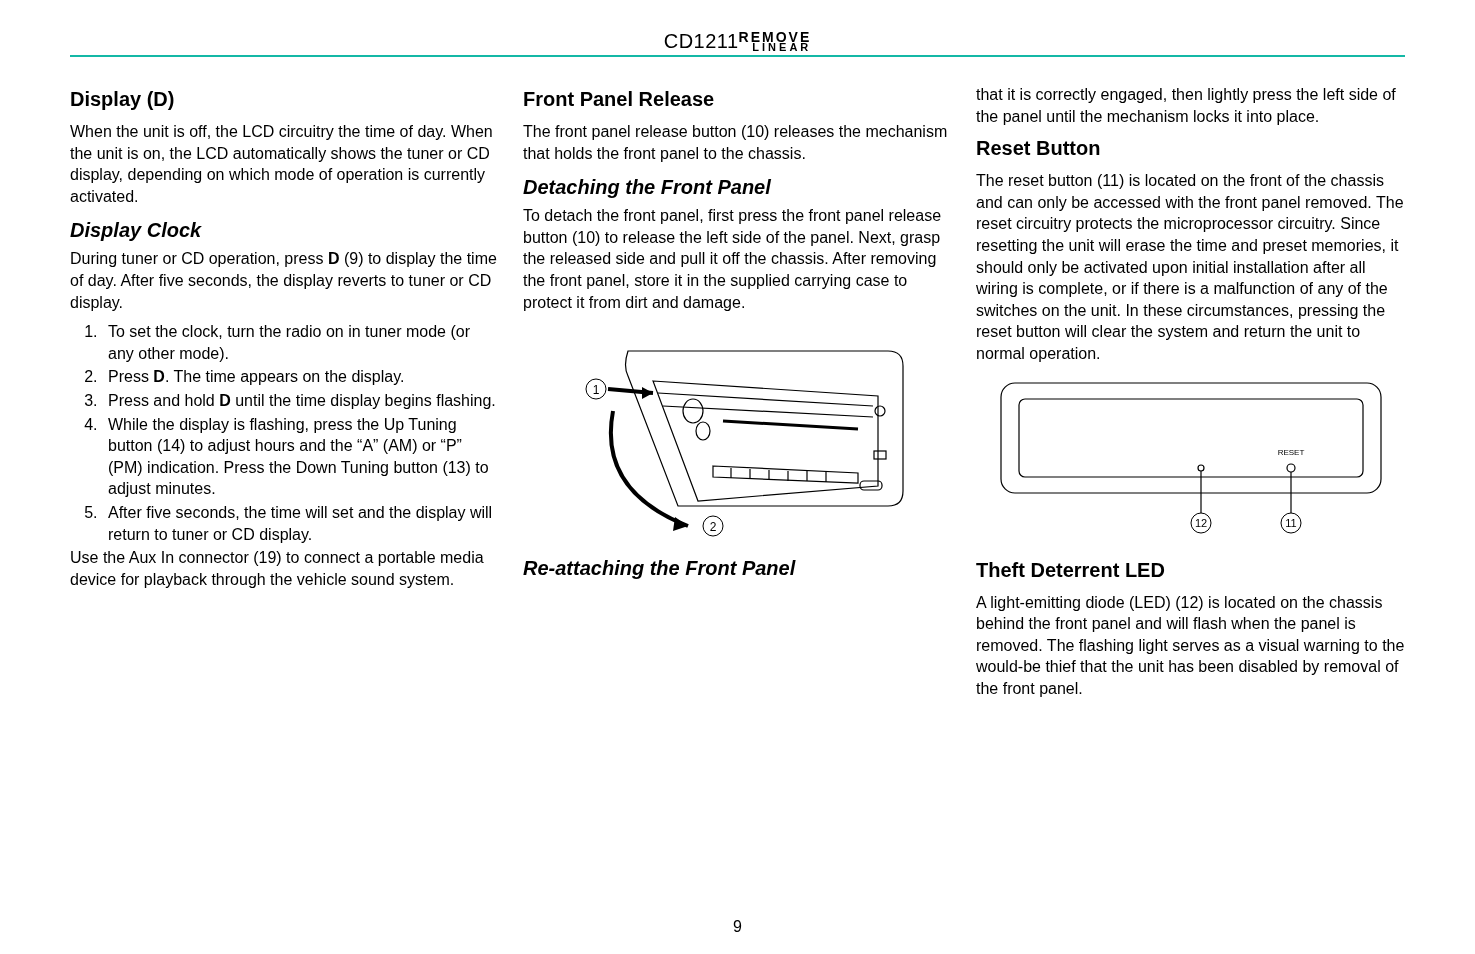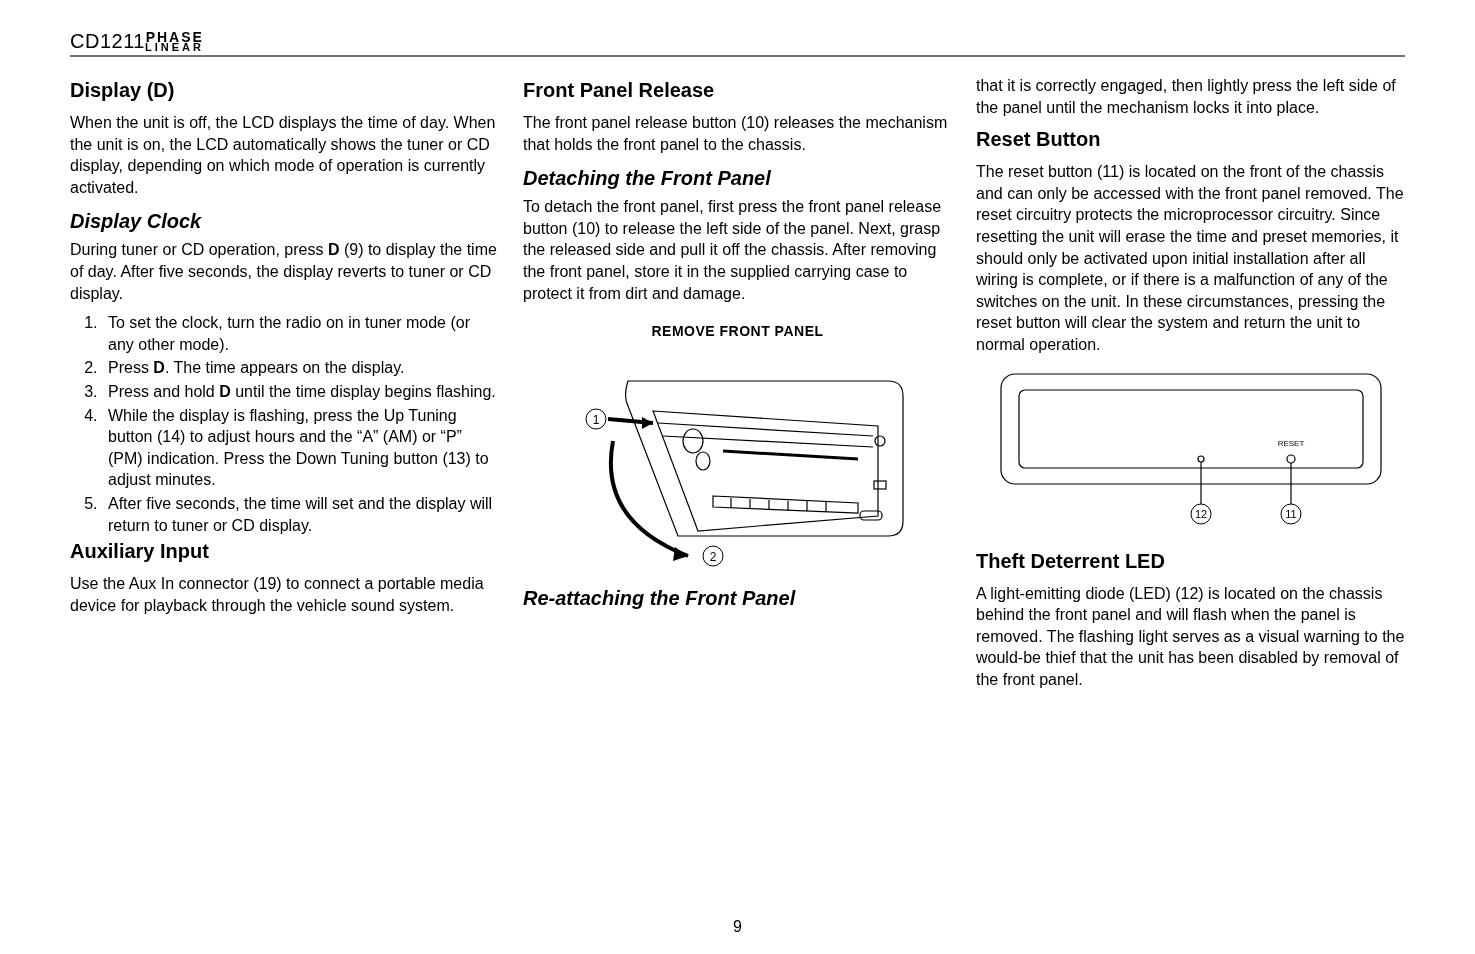--- a/index.html
+++ b/index.html
@@ -7,25 +7,25 @@
     font-family: Arial, Helvetica, sans-serif;
     width: 1475px;
     height: 954px;
     background: #fff;
     padding: 30px 70px 20px 70px;
     color: #000;
     position: relative;
   }
   .header {
     display: flex;
-    justify-content: flex-start;
+    justify-content: center;
     align-items: flex-end;
-    border-bottom: 2px solid #737373;
+    border-bottom: 2px solid #14b8a6;
     padding-bottom: 2px;
-    margin-bottom: 18px;
+    margin-bottom: 27px;
   }
   .model { font-size: 20px; font-weight: 400; letter-spacing: 0.5px; }
   .brand { font-size: 14px; font-weight: bold; letter-spacing: 2px; line-height: 0.9; text-align: right; }
   .brand .sub { font-size: 11px; letter-spacing: 3px; display: block; }
   .columns {
     display: flex;
     gap: 24px;
   }
   .col { flex: 1; font-size: 16px; line-height: 1.35; }
   h2 { font-size: 20px; font-weight: bold; margin-bottom: 8px; margin-top: 2px; font-family: Verdana, Arial, sans-serif;}
@@ -36,60 +36,58 @@
   .diag-title { text-align: center; font-weight: bold; font-size: 14px; margin: 18px 0 10px 0; letter-spacing: 0.5px;}
   .diagram, .diagram2 { display:block; margin: 0 auto 14px auto; }
   .page-num { position: absolute; bottom: 18px; left: 50%; transform: translateX(-50%); font-size: 16px; }
 </style>
 </head>
 <body>
 
 <div class="header">
   <div class="model">CD1211</div>
   <div class="brand">
-    <span>PHASE</span>
+    <span>REMOVE</span>
     <span class="sub">LINEAR</span>
   </div>
 </div>
 
 <div class="columns">
 
   <div class="col">
     <h2>Display (D)</h2>
-    <p>When the unit is off, the LCD displays the time of day. When the unit is on, the LCD automatically shows the tuner or CD display, depending on which mode of operation is currently activated.</p>
+    <p>When the unit is off, the LCD circuitry the time of day. When the unit is on, the LCD automatically shows the tuner or CD display, depending on which mode of operation is currently activated.</p>
 
     <h3>Display Clock</h3>
     <p>
       <span>During tuner or CD operation, press </span><b>D</b><span> (9) to display the time of day. After five seconds, the display reverts to tuner or CD display.</span>
     </p>
 
     <ol>
       <li>To set the clock, turn the radio on in tuner mode (or any other mode).</li>
       <li>
         <span>Press </span><b>D</b><span>. The time appears on the display.</span>
       </li>
       <li>
         <span>Press and hold </span><b>D</b><span> until the time display begins flashing.</span>
       </li>
       <li>While the display is flashing, press the Up Tuning button (14) to adjust hours and the “A” (AM) or “P” (PM) indication. Press the Down Tuning button (13) to adjust minutes.</li>
       <li>After five seconds, the time will set and the display will return to tuner or CD display.</li>
     </ol>
 
-    <h2>Auxiliary Input</h2>
     <p>Use the Aux In connector (19) to connect a portable media device for playback through the vehicle sound system.</p>
   </div>
 
   <div class="col">
     <h2>Front Panel Release</h2>
     <p>The front panel release button (10) releases the mechanism that holds the front panel to the chassis.</p>
 
     <h3>Detaching the Front Panel</h3>
     <p>To detach the front panel, first press the front panel release button (10) to release the left side of the panel. Next, grasp the released side and pull it off the chassis. After removing the front panel, store it in the supplied carrying case to protect it from dirt and damage.</p>
 
-    <div class="diag-title">REMOVE FRONT PANEL</div>
 
     <svg class="diagram" width="360" height="220" viewBox="0 0 360 220">
 
       <g stroke="#000" fill="none" stroke-width="1.2">
         <path d="M70 30 L330 30 Q345 30 345 45 L345 170 Q345 185 330 185 L120 185 L70 55 Q65 45 70 30 Z"></path>
 
         <path d="M95 60 L320 75 L320 165 L140 180 Z" fill="#fff"></path>
         <line x1="100" y1="72" x2="315" y2="85"></line>
         <line x1="105" y1="85" x2="315" y2="96"></line>
 

